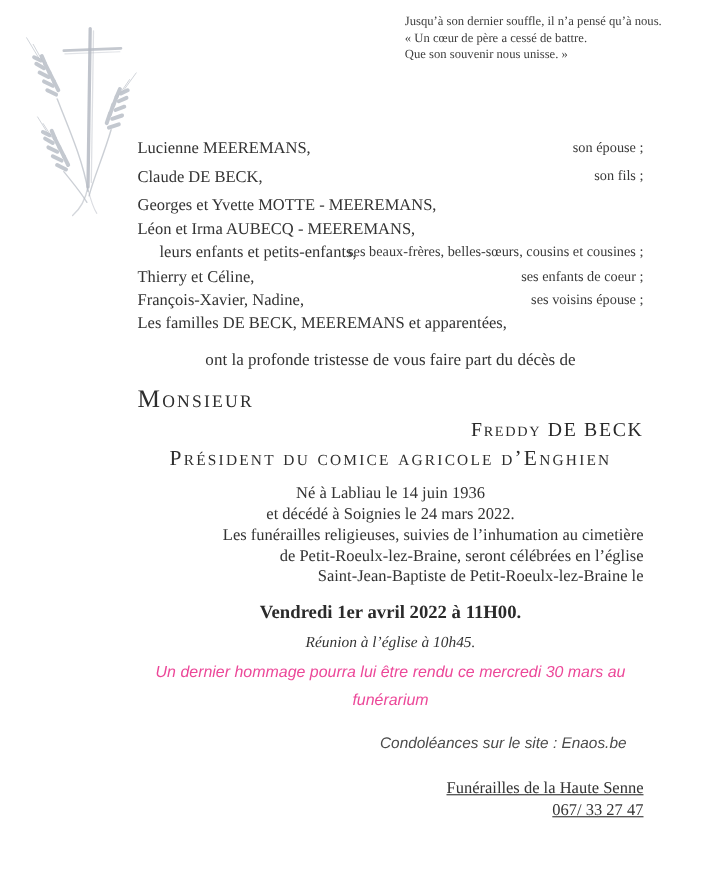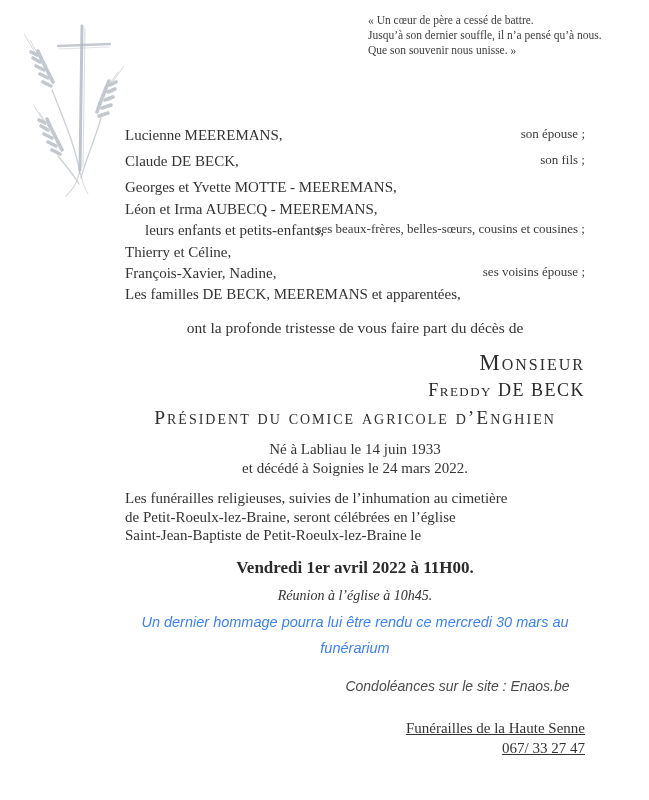--- a/index.html
+++ b/index.html
@@ -51,21 +51,21 @@
     font-size: 13px;
     color: #3a3a3a;
   }
   .intro {
     text-align: center;
     font-size: 15.5px;
     line-height: 20px;
     margin-top: 13px;
   }
   .title-monsieur {
-    text-align: right;
+    text-align: left;
     font-variant: small-caps;
     font-size: 23px;
     line-height: 26px;
     letter-spacing: 2px;
     margin-top: 12px;
     color: #2e2e2e;
   }
   .title-name {
     text-align: right;
     font-variant: small-caps;
@@ -83,24 +83,24 @@
     margin-top: 2px;
     color: #2e2e2e;
   }
   .birth {
     text-align: center;
     font-size: 15px;
     line-height: 19px;
     margin-top: 10px;
   }
   .ceremony {
-    text-align: left;
+    text-align: right;
     font-size: 15px;
     line-height: 18.5px;
-    margin-top: 11px;
+    margin-top: 0;
   }
   .datetime {
     text-align: center;
     font-weight: bold;
     font-size: 17px;
     line-height: 22px;
     margin-top: 12px;
     color: #2b2b2b;
   }
   .meeting {
@@ -110,21 +110,21 @@
     line-height: 18px;
     margin-top: 8px;
   }
   .tribute {
     text-align: center;
     font-family: "Liberation Sans", sans-serif;
     font-style: italic;
     font-size: 14.5px;
     line-height: 26px;
     margin-top: 4px;
-    color: #3b82f6;
+    color: #ec4899;
   }
   .condolences {
     text-align: center;
     font-family: "Liberation Sans", sans-serif;
     font-style: italic;
     font-size: 14px;
     line-height: 18px;
     margin-top: 16px;
     padding-left: 205px;
     color: #4b4b4b;
@@ -190,22 +190,22 @@
           <path d="M34 50 L24 32"></path>
         <path d="M105 76 L118 58"></path>
           <path d="M101 80 L112 64"></path>
         <path d="M38 114 L28 98"></path>
           <path d="M42 118 L33 104"></path>
       </g>
     </svg>
   </div>
 
   <div class="quote">
+    <div>Jusqu’à son dernier souffle, il n’a pensé qu’à nous.</div>
     <div>« Un cœur de père a cessé de battre.</div>
-    <div>Jusqu’à son dernier souffle, il n’a pensé qu’à nous.</div>
     <div>Que son souvenir nous unisse. »</div>
   </div>
 
   <div class="content">
 
     <div class="family-row gap">
       <span class="name">Lucienne MEEREMANS,</span>
       <span class="relation">son épouse ;</span>
     </div>
     <div class="family-row gap">
@@ -217,37 +217,38 @@
     </div>
     <div class="family-row">
       <span class="name">Léon et Irma AUBECQ - MEEREMANS,</span>
     </div>
     <div class="family-row sm-gap indent">
       <span class="name">leurs enfants et petits-enfants,</span>
       <span class="relation">ses beaux-frères, belles-sœurs, cousins et cousines ;</span>
     </div>
     <div class="family-row">
       <span class="name">Thierry et Céline,</span>
+      <span class="relation">ses enfants de coeur ;</span>
     </div>
     <div class="family-row">
       <span class="name">François-Xavier, Nadine,</span>
       <span class="relation">ses voisins épouse ;</span>
     </div>
     <div class="family-row">
       <span class="name">Les familles DE BECK, MEEREMANS et apparentées,</span>
     </div>
 
     <div class="intro">ont la profonde tristesse de vous faire part du décès de</div>
 
     <div class="title-monsieur">Monsieur</div>
     <div class="title-name">Freddy DE BECK</div>
     <div class="title-role">Président du comice agricole d’Enghien</div>
 
     <div class="birth">
-      <div>Né à Labliau le 14 juin 1933</div>
+      <div>Né à Labliau le 14 juin 1936</div>
       <div>et décédé à Soignies le 24 mars 2022.</div>
     </div>
 
     <div class="ceremony">
       <div>Les funérailles religieuses, suivies de l’inhumation au cimetière</div>
       <div>de Petit-Roeulx-lez-Braine, seront célébrées en l’église</div>
       <div>Saint-Jean-Baptiste de Petit-Roeulx-lez-Braine le</div>
     </div>
 
     <div class="datetime">Vendredi 1er avril 2022 à 11H00.</div>

